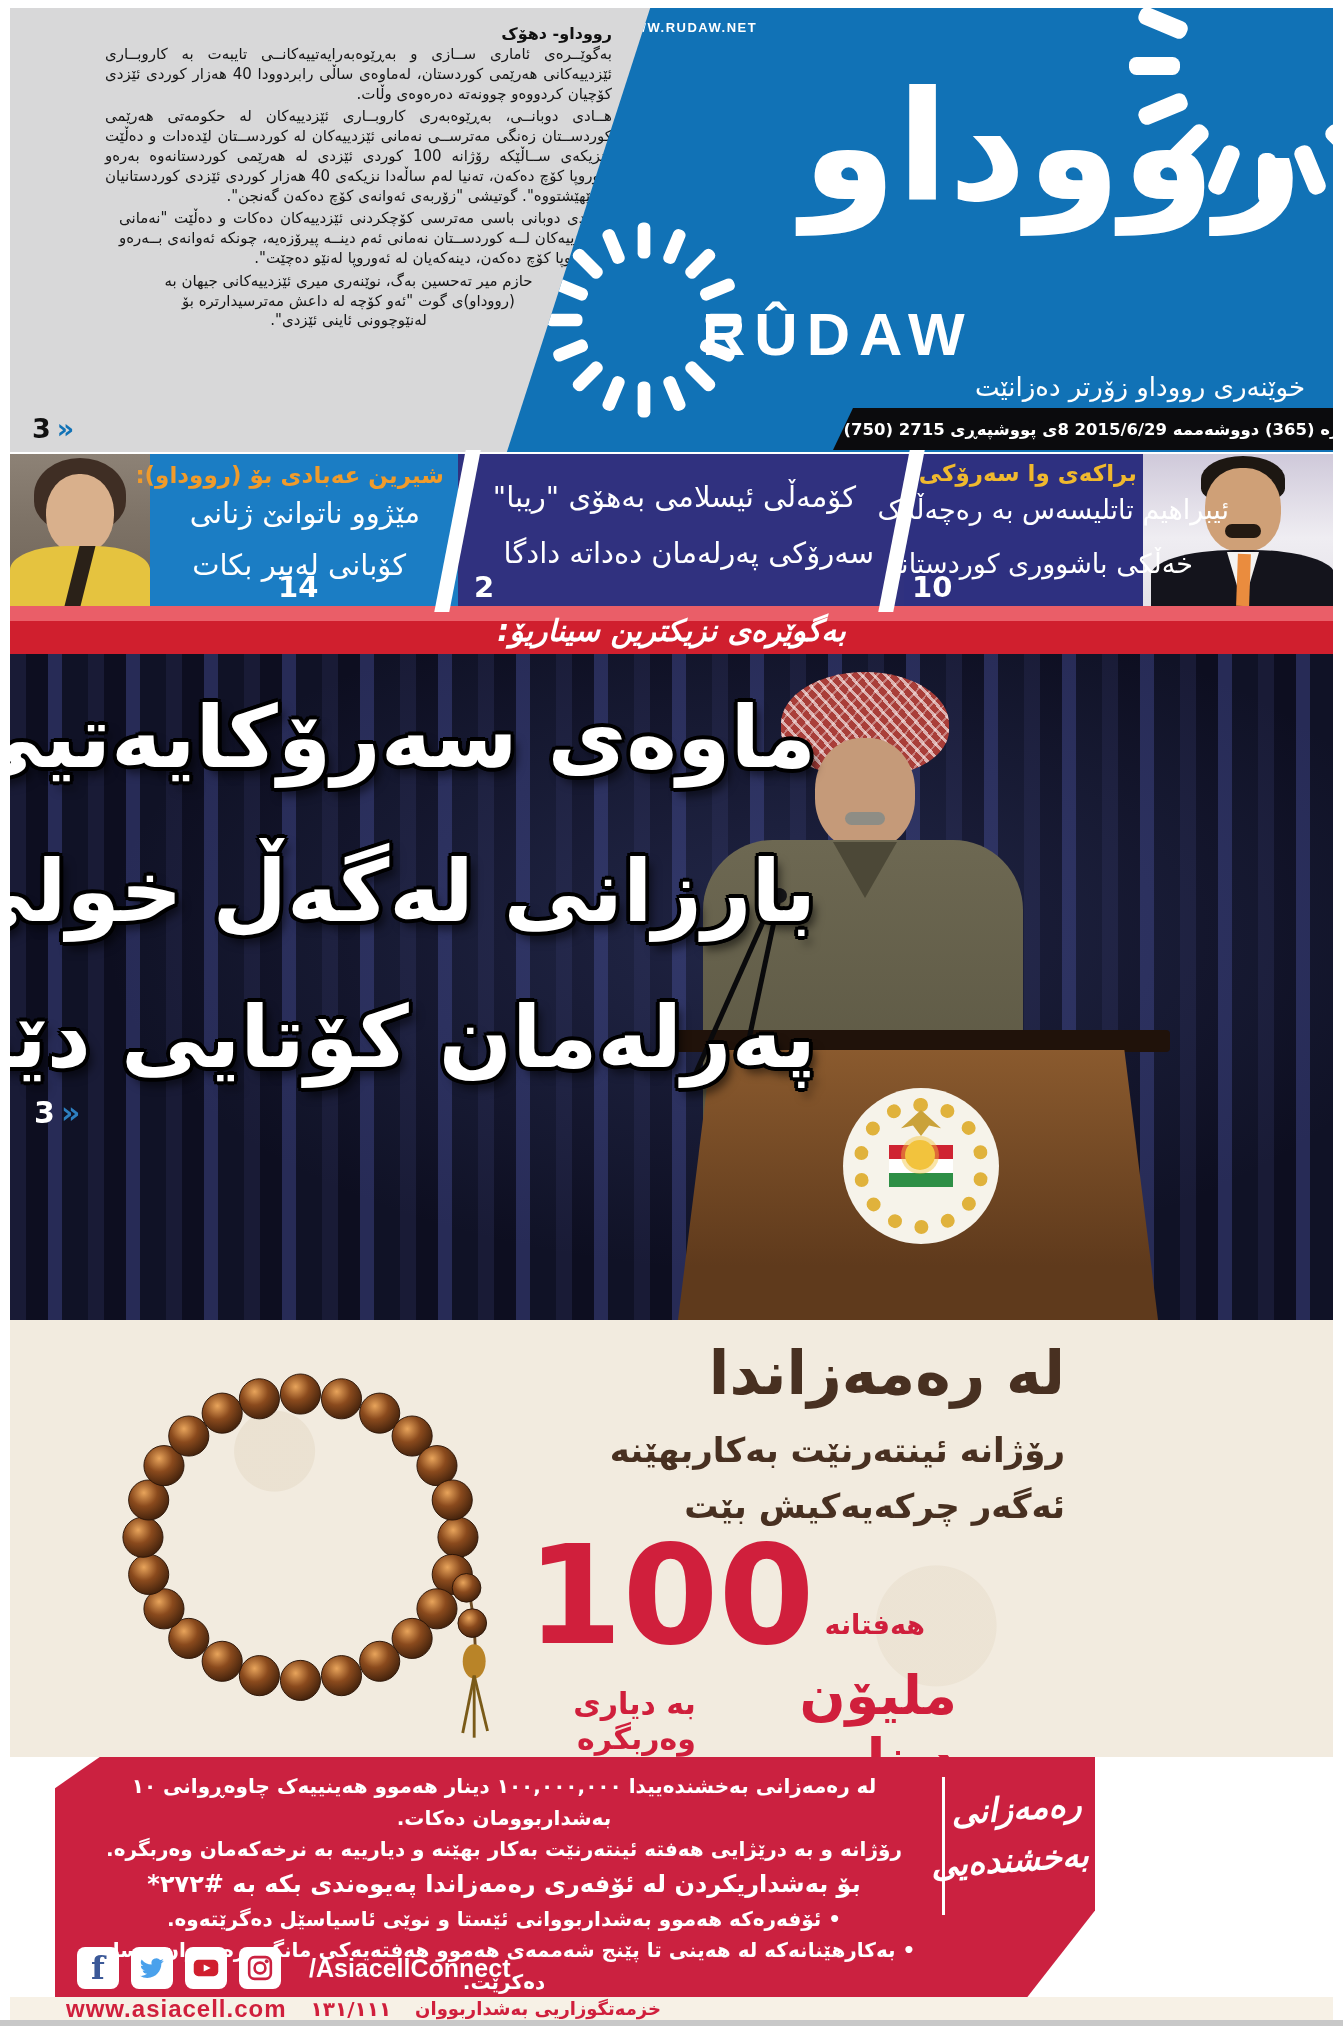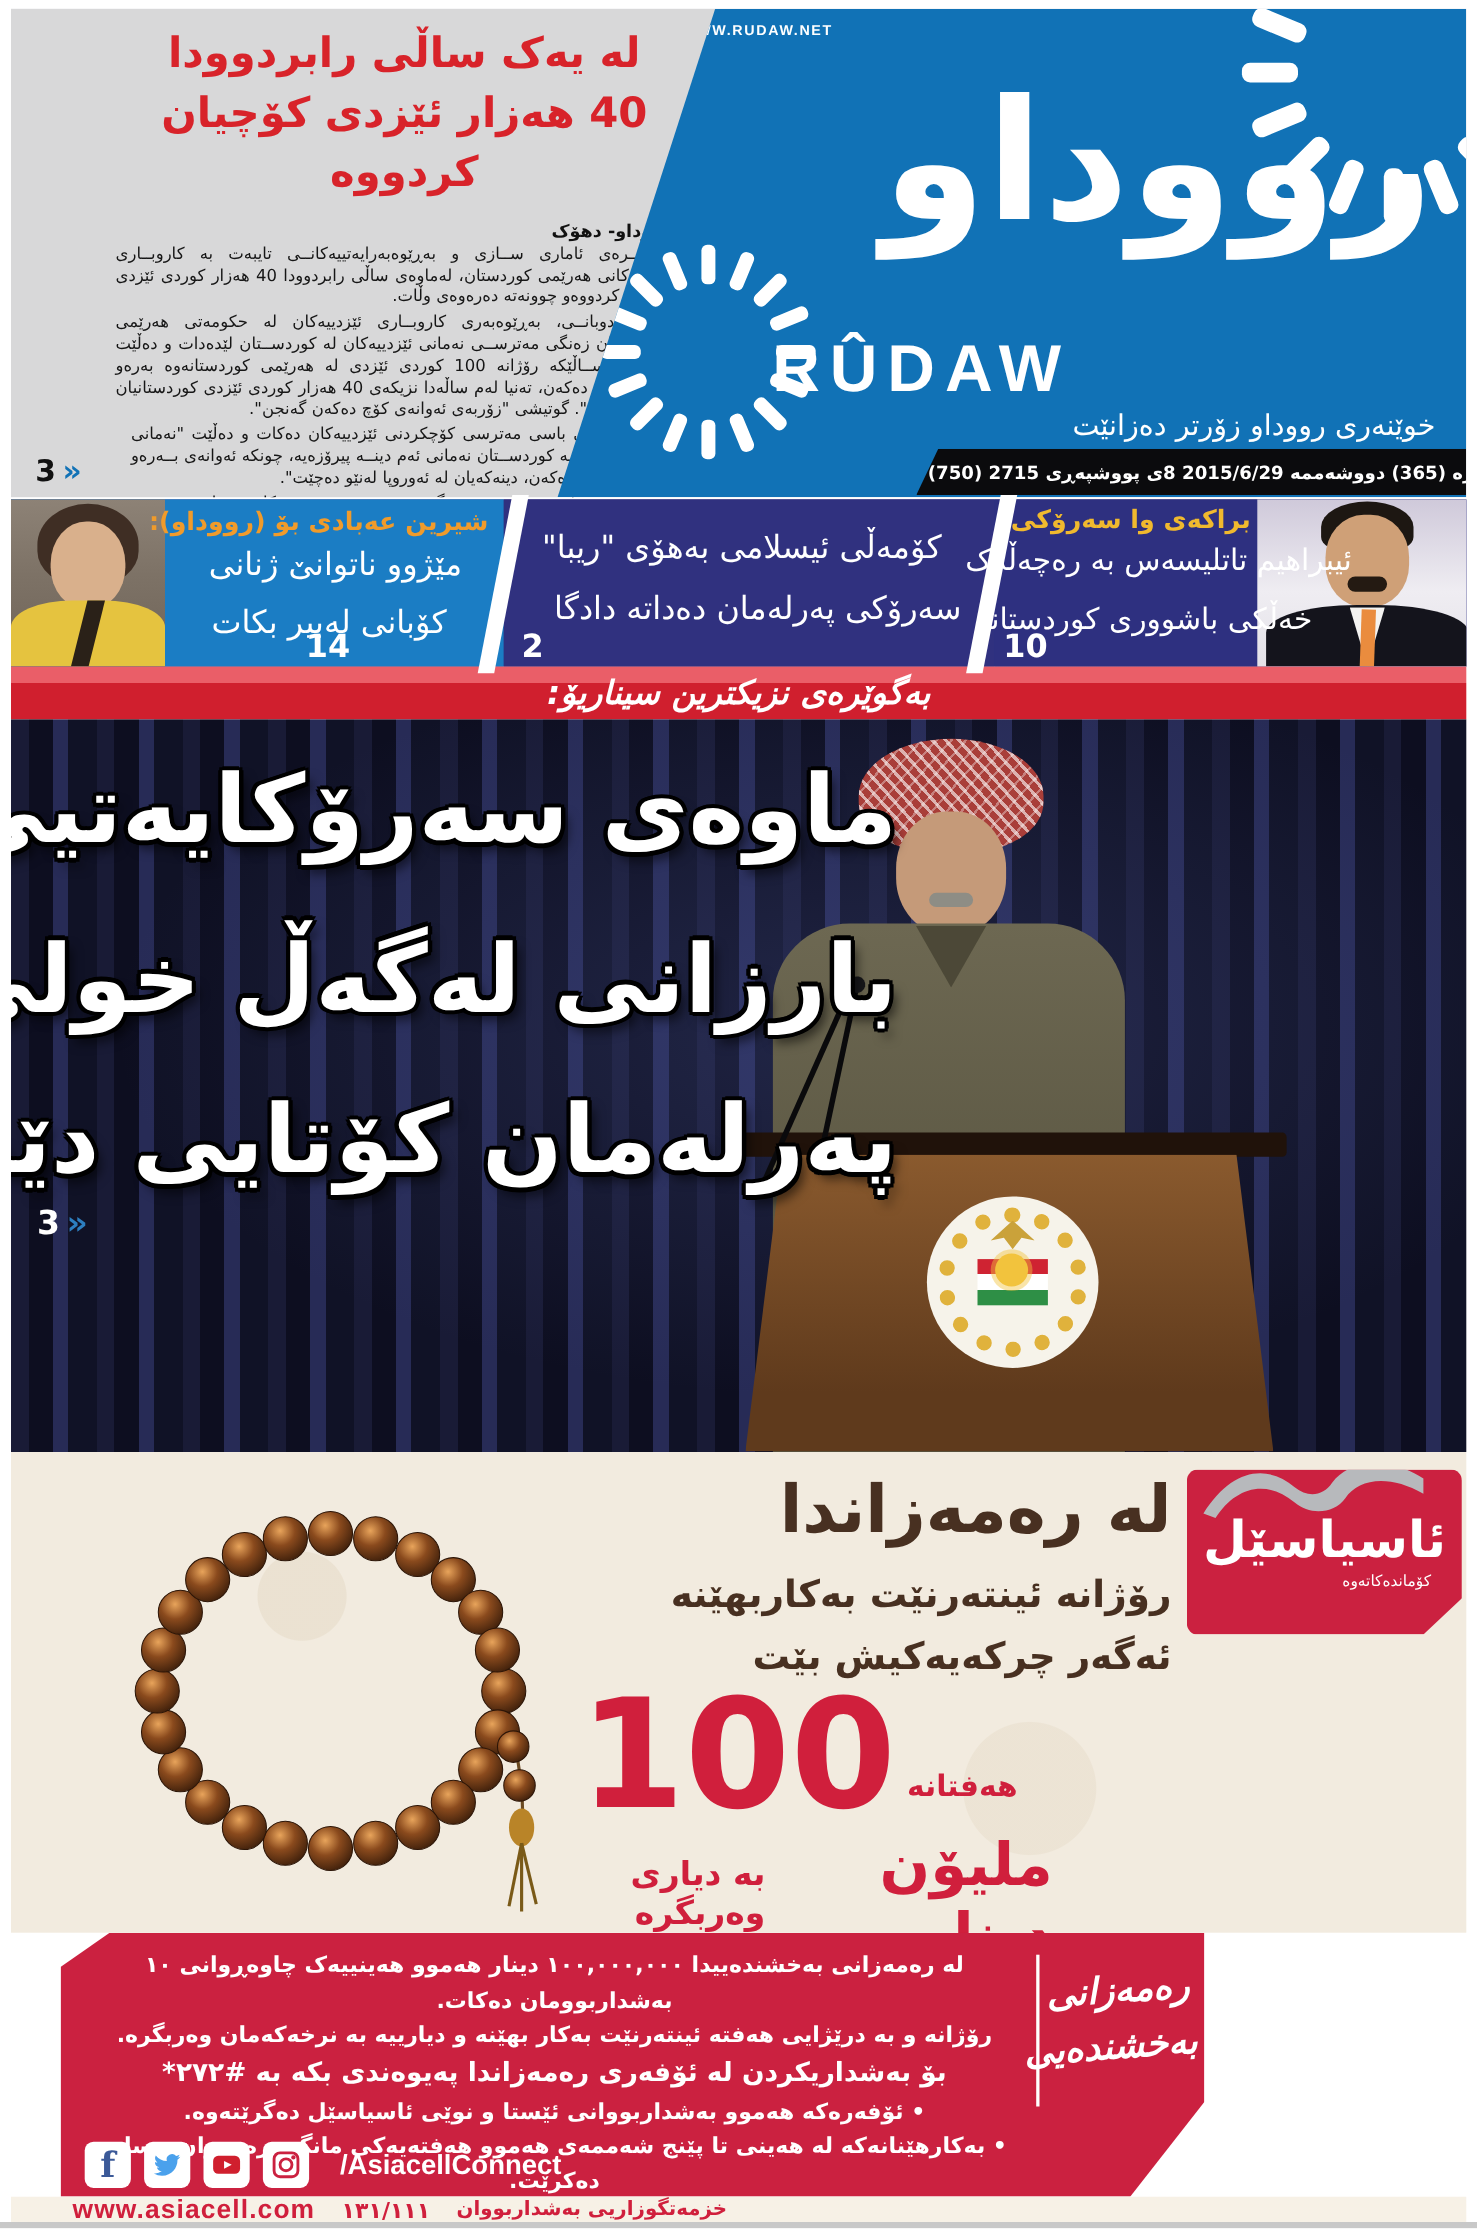--- a/index.html
+++ b/index.html
@@ -147,24 +147,20 @@
   .f-label{color:#d01f3c;font-weight:bold;font-size:18px;}
   .bottom-strip{position:absolute;left:0;top:2020px;width:1343px;height:6px;background:#c8c8c8;}
 </style>
 </head>
 <body>
 
 <div class="page">
 
   <div class="header">
     <div class="gray-content">
-      <div class="top-headline">
-        <div>لە یەک ساڵی رابردوودا</div>
-        <div>40 هەزار ئێزدی کۆچیان کردووە</div>
-      </div>
       <div class="byline">رووداو- دهۆک</div>
       <div class="paras">
         <p class="p1">بەگوێــرەی ئاماری ســازی و بەڕێوەبەرایەتییەکانــی تایبەت بە کاروبــاری ئێزدییەکانی هەرێمی کوردستان، لەماوەی ساڵی رابردوودا 40 هەزار کوردی ئێزدی کۆچیان کردووەو چوونەتە دەرەوەی وڵات.</p>
         <p class="p2">هــادی دوبانــی، بەڕێوەبەری کاروبــاری ئێزدییەکان لە حکومەتی هەرێمی کوردســتان زەنگی مەترســی نەمانی ئێزدییەکان لە کوردســتان لێدەدات و دەڵێت "نزیکەی ســاڵێکە رۆژانە 100 کوردی ئێزدی لە هەرێمی کوردستانەوە بەرەو ئەوروپا کۆچ دەکەن، تەنیا لەم ساڵەدا نزیکەی 40 هەزار کوردی ئێزدی کوردستانیان بەجێهێشتووە". گوتیشی "زۆربەی ئەوانەی کۆچ دەکەن گەنجن".</p>
         <p class="p3">هادی دوبانی باسی مەترسی کۆچکردنی ئێزدییەکان دەکات و دەڵێت "نەمانی ئێزدییەکان لــە کوردســتان نەمانی ئەم دینــە پیرۆزەیە، چونکە ئەوانەی بــەرەو ئەوروپا کۆچ دەکەن، دینەکەیان لە ئەوروپا لەنێو دەچێت".</p>
         <p class="p4">حازم میر تەحسین بەگ، نوێنەری میری ئێزدییەکانی جیهان بە (رووداو)ی گوت "ئەو کۆچە لە داعش مەترسیدارترە بۆ لەنێوچوونی ئاینی ئێزدی".</p>
       </div>
       <div class="pageref">
         <span class="chev">«</span><span>3</span>
       </div>
@@ -333,27 +329,20 @@
           <circle cx="430" cy="305" r="15"></circle>
       </g>
       <ellipse cx="432" cy="345" rx="12" ry="18" fill="#b98428"></ellipse>
       <g stroke="#7a5a18" stroke-width="3" fill="none">
         <path d="M432,360 L420,420"></path>
           <path d="M432,360 L432,425"></path>
           <path d="M432,360 L446,418"></path>
       </g>
     </svg>
 
-    <div class="asia-logo">
-      <svg class="swoosh" width="210" height="60" viewBox="0 0 210 60">
-        <path d="M5 56 C30 16 62 10 88 32 C100 42 114 40 122 28 C138 6 174 4 205 24 L205 38 C174 20 146 24 134 42 C124 56 102 58 88 46 C62 24 34 32 16 60 Z" fill="#b7b9bc"></path>
-      </svg>
-      <div class="brand">ئاسیاسێل</div>
-      <div class="brand-sub">کۆماندەکاتەوە</div>
-    </div>
 
     <div class="ad-text">
       <div class="ad-title">لە رەمەزاندا</div>
       <div class="ad-line">رۆژانە ئینتەرنێت بەکاربهێنە</div>
       <div class="ad-line">ئەگەر چرکەیەکیش بێت</div>
       <div class="amount-row">
         <span class="weekly">هەفتانە</span>
         <span class="amount">100</span>
       </div>
       <div class="unit-row">

